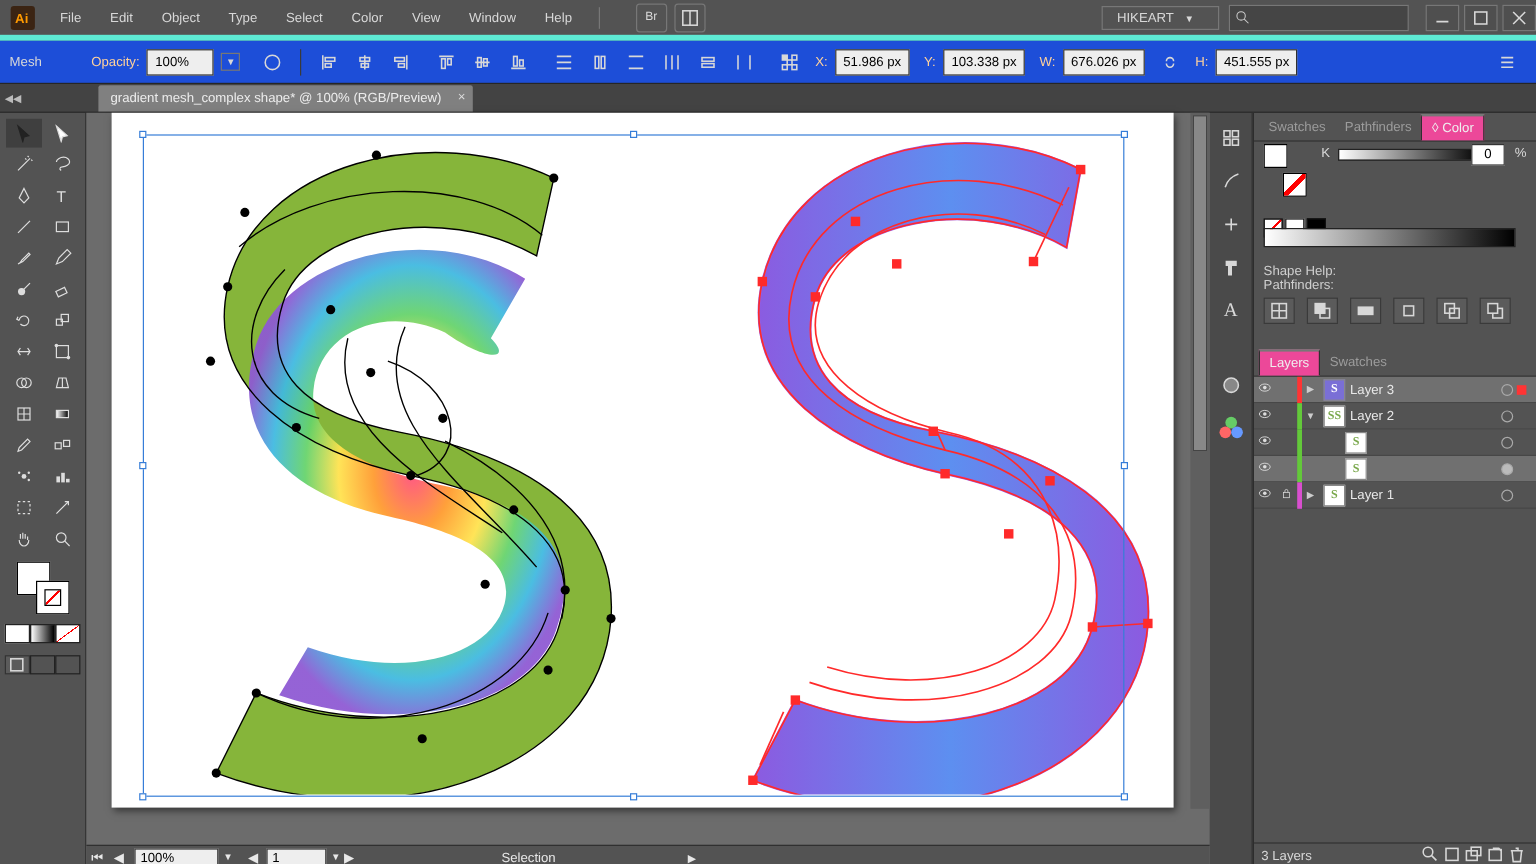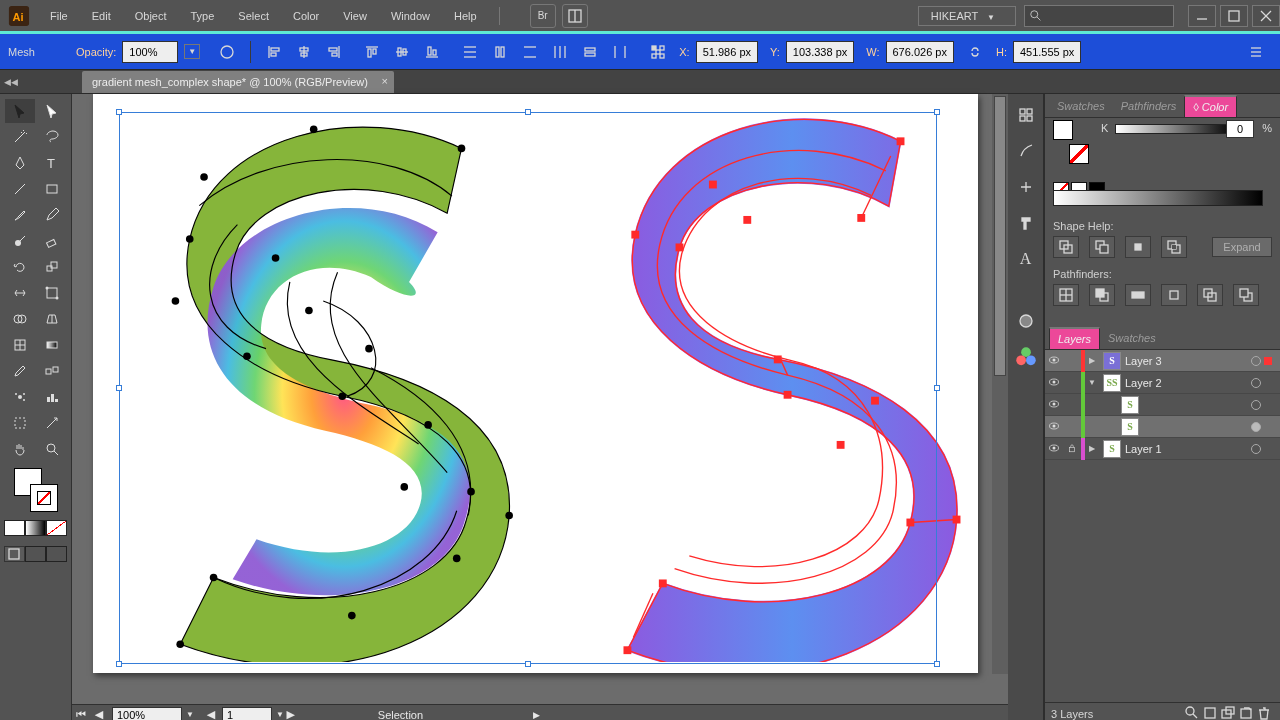--- a/index.html
+++ b/index.html
@@ -1,17 +1,17 @@
 <!DOCTYPE html>
 <html><head>
 <meta charset="utf-8">
 <style>
   * { box-sizing: border-box; margin: 0; padding: 0; font-family: "Segoe UI", Tahoma, sans-serif; }
   body { width: 1280px; height: 720px; background: #535353; overflow: hidden; color: #d8d8d8; font-size: 11px; }
-  .menubar { height: 34px; background: #535353; display: flex; align-items: center; border-bottom: 3px solid #5eead4; }
+  .menubar { height: 34px; background: #535353; display: flex; align-items: center; border-bottom: 5px solid #5eead4; }
   .ai-logo { width: 38px; height: 34px; display:flex; align-items:center; justify-content:center;}
   .ai-logo svg { width:22px; height:22px; }
   .menubar .mitem { padding: 0 12px; height:34px; display:flex; align-items:center; cursor:default; }
   .menuspacer { flex:1; }
   .square-ctrl { width:26px; height:24px; margin:0 3px; border:1px solid #777; display:flex; align-items:center; justify-content:center; background:#535353; border-radius:3px;}
   .userbox { padding:3px 20px 3px 12px; border:1px solid #777; margin-right:8px; background:#535353;}
   .searchbox { width:150px; height:22px; border:1px solid #777; background:#454545; display:flex; align-items:center; padding:0 4px;}
   .searchbox svg { width:14px; height:14px; margin-right:4px;}
   .winctrls { display:flex; margin-left:10px; }
   .winctrls .wc { width:28px; height:22px; border:1px solid #777; margin-left:4px; display:flex; align-items:center; justify-content:center; background:#4f4f4f;}
@@ -36,21 +36,21 @@
   .modestrip div { flex:1; border:1px solid #222; }
   .canvaswrap { flex:1; background:#6c6c6c; position:relative; }
   .artboard { position:absolute; left:21px; top:0; width:885px; height:579px; background:#fff; box-shadow:2px 3px 6px rgba(0,0,0,.5);}
   .selbox { position:absolute; left:47px; top:18px; width:818px; height:552px; border:1px solid #367dd8;}
   .selbox .h { width:6px; height:6px; border:1px solid #367dd8; background:#fff; position:absolute;}
   .statusbar { position:absolute; bottom:0; left:0; right:0; height:20px; background:#535353; border-top:1px solid #303030; display:flex; align-items:center; color:#e8e8e8;}
   .panelstack { width:36px; background:#4a4a4a; border-right:1px solid #2d2d2d; display:flex; flex-direction:column; align-items:center; padding-top:8px;}
   .panelstack .pico { width:26px; height:26px; margin-bottom:10px; display:flex; align-items:center; justify-content:center;}
   .rightpanels { width:236px; background:#535353; display:flex; flex-direction:column; border-left:1px solid #2d2d2d;}
   .ptabs { height:24px; display:flex; align-items:center; border-bottom:1px solid #303030; padding-left:4px;}
-  .ptab { padding:4px 8px; color:#9c9c9c;font-style:italic; }
+  .ptab { padding:4px 8px; color:#9c9c9c; }
   .ptab.active { background:#ec4899; color:#efefef; border:1px solid #303030; border-bottom:none; border-top:2px solid #777;}
   .colorbody { height:96px; padding:6px; position:relative;}
   .slider { height:10px; width:120px; background:linear-gradient(to right,#fff,#000); position:absolute; left:70px; top:6px; border:1px solid #222;}
   .smallfld { position:absolute; right:26px; top:2px; width:28px; height:18px; background:#fff; color:#000; border:1px solid #333; display:flex; align-items:center; justify-content:center;}
   .swpair { position:absolute; left:8px; top:2px; width:36px; height:44px;}
   .swpair .a{ width:20px;height:20px;background:#fff;border:1px solid #000; position:absolute;top:0;left:0;}
   .swpair .b{ width:20px;height:20px;background:#fff;border:1px solid #000; position:absolute;bottom:0;right:0;}
   .swpair .b::after{content:"";position:absolute;inset:0;background:linear-gradient(to top left, transparent 42%, red 42%, red 58%, transparent 58%);}
   .graddisp { position:absolute; left:8px; bottom:8px; width:210px; height:16px; background:linear-gradient(to right,#fff,#000); border:1px solid #222;}
   .fillstroke-chips { position:absolute; left:8px; top:64px; display:flex; }
@@ -729,21 +729,21 @@
       <div style="width:70px;height:16px;background:#eee;color:#000;border:1px solid #333;display:flex;align-items:center;padding:0 4px;margin:0 4px;">
           <span>100%</span>
         </div>
       <span style="font-size:8px;margin-right:10px;">▼</span>
       <span style="width:14px;text-align:center;">◀</span>
       <div style="width:50px;height:16px;background:#eee;color:#000;border:1px solid #333;display:flex;align-items:center;padding:0 4px;margin:0 4px;">
           <span>1</span>
         </div>
       <span style="font-size:8px;">▼</span>
       <span style="width:14px;text-align:center;">▶</span>
-      <span style="margin-left:80px;">Selection</span>
+      <span style="margin-left:120px;">Selection</span>
       <span style="margin-left:110px;font-size:9px;">▶</span>
     </div>
   </div>
 
   <div class="panelstack">
     <div class="pico">
         <svg class="i" viewBox="0 0 16 16">
           <rect x="2" y="2" width="5" height="5"></rect>
           <rect x="9" y="2" width="5" height="5"></rect>
           <rect x="2" y="9" width="5" height="5"></rect>
@@ -804,47 +804,20 @@
       <div class="fillstroke-chips">
         <div style="background:linear-gradient(to top left,#fff 45%,red 45%,red 55%,#fff 55%);"></div>
         <div style="background:#fff;"></div>
         <div style="background:#000;"></div>
       </div>
       <div class="graddisp"></div>
     </div>
 
     <div class="pf-body">
       <div style="color:#cfcfcf;">Shape Help:</div>
-      <div class="pf-row">
-        <div class="pf-btn">
-            <svg class="i" viewBox="0 0 16 16">
-              <rect x="2" y="2" width="8" height="8"></rect>
-              <rect x="6" y="6" width="8" height="8"></rect>
-            </svg>
-          </div>
-        <div class="pf-btn">
-            <svg class="i" viewBox="0 0 16 16">
-              <rect x="2" y="2" width="8" height="8"></rect>
-              <rect x="6" y="6" width="8" height="8" fill="#535353"></rect>
-            </svg>
-          </div>
-        <div class="pf-btn">
-            <svg class="i" viewBox="0 0 16 16">
-              <rect x="5" y="5" width="6" height="6" fill="#d8d8d8"></rect>
-            </svg>
-          </div>
-        <div class="pf-btn">
-            <svg class="i" viewBox="0 0 16 16">
-              <rect x="2" y="2" width="8" height="8"></rect>
-              <rect x="6" y="6" width="8" height="8"></rect>
-              <rect x="6" y="6" width="4" height="4" fill="#535353" stroke="none"></rect>
-            </svg>
-          </div>
-        <div class="expandbtn">Expand</div>
-      </div>
       <div style="color:#cfcfcf;">Pathfinders:</div>
       <div class="pf-row">
         <div class="pf-btn">
             <svg class="i" viewBox="0 0 16 16">
               <rect x="2" y="2" width="12" height="12"></rect>
               <line x1="8" y1="2" x2="8" y2="14"></line>
               <line x1="2" y1="8" x2="14" y2="8"></line>
             </svg>
           </div>
         <div class="pf-btn">

